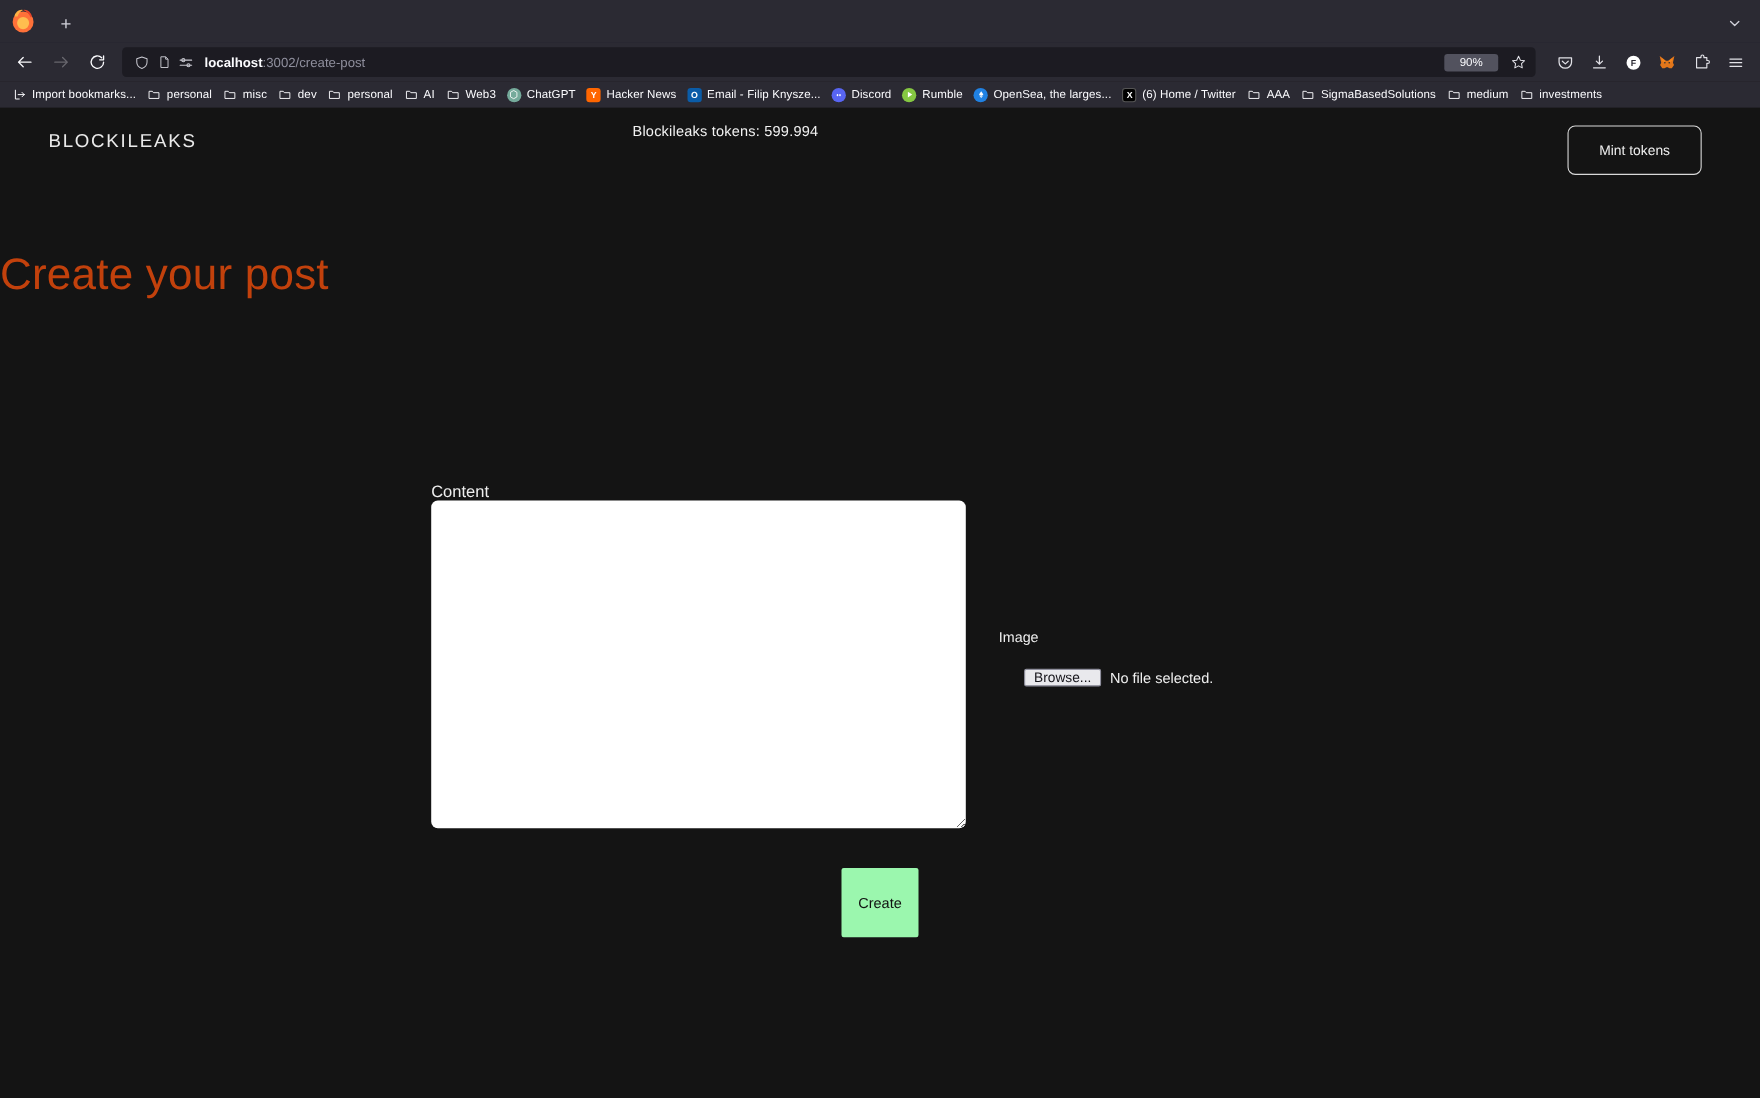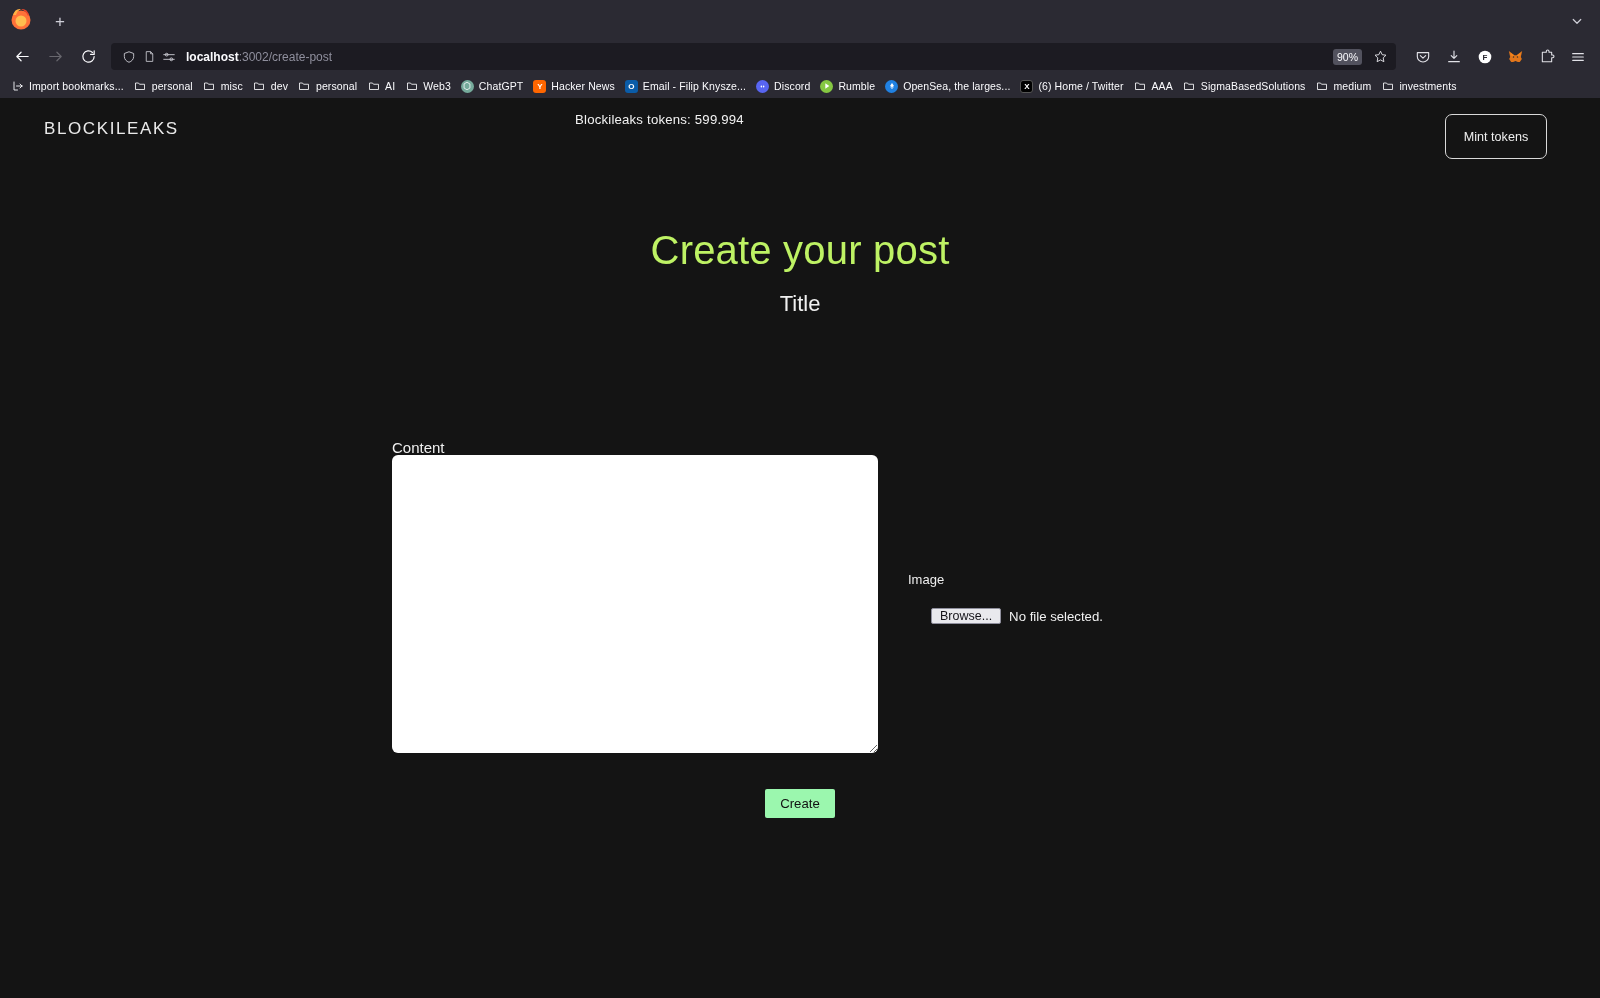--- a/index.html
+++ b/index.html
@@ -60,21 +60,21 @@
 
   .urlbar {
     flex: 1; height: 27px; background: #1c1b22; border-radius: 4px; display: flex;
     align-items: center; margin: 0 6px 0 5px; padding: 0 4px 0 8px;
   }
   .url-icon { width: 20px; height: 20px; display: flex; align-items: center; justify-content: center; color: #c8c8d0; flex: 0 0 20px; }
   .url-text { flex: 1; font-size: 12px; color: #8f8f9d; margin-left: 7px; white-space: nowrap; overflow: hidden; }
   .url-text b { color: #fbfbfe; font-weight: 700; }
   .zoom-badge {
     background: #52525e; color: #fbfbfe; font-size: 10.5px; border-radius: 3px;
-    padding: 2px 4px; margin-right: 6px; flex: 0 0 auto;
+    padding: 2px 14px; margin-right: 6px; flex: 0 0 auto;
   }
   .star-icon { width: 24px; height: 24px; display: flex; align-items: center; justify-content: center; color: #e2e2e8; flex: 0 0 24px; }
   .toolbar-right { display: flex; align-items: center; margin-left: 5px; }
   .tbtn {
     width: 31px; height: 28px; display: flex; align-items: center; justify-content: center;
     color: #e2e2e8; flex: 0 0 31px;
   }
 
   .bookmarks {
     height: 24px; background: #2b2a33; display: flex; align-items: center;
@@ -98,29 +98,29 @@
   .brand {
     font-size: 17px; color: #eaeaea; letter-spacing: 1.6px; font-weight: 400;
     margin-left: 20px; flex: 0 0 auto;
   }
   .account-block {
     position: absolute; left: 575px; top: 12px; line-height: 19.5px;
   }
   .account-line { font-size: 13.2px; color: #f2f2f2; letter-spacing: .2px; white-space: nowrap; }
   .mint-btn {
     position: absolute; right: 53px; top: 16px;
-    width: 102px; height: 45px; border: 1px solid #d9d9d9; border-radius: 7px;
+    width: 122px; height: 45px; border: 1px solid #d9d9d9; border-radius: 7px;
     background: transparent; color: #efefef; font-size: 12.6px;
     display: flex; align-items: center; justify-content: center; cursor: pointer;
     font-family: "Liberation Sans", sans-serif;
   }
 
   .main-form { position: relative; width: 100%; }
   .page-title {
-    text-align: center; color: #bef264; font-size: 40px; font-weight: 400;
+    color: #c2410c; font-size: 40px; font-weight: 400;
     margin: 0; padding-top: 68px; letter-spacing: .2px;
   }
   .field-title-label {
     text-align: center; color: #efefef; font-size: 22px; margin-top: 18px; font-weight: 400;
   }
   .title-input-wrap { display: flex; justify-content: center; margin-top: 13px; }
   .title-input {
     width: 800px; height: 40px; background: #fff; border: none; border-radius: 5px;
     font-size: 14.5px; color: #111; padding: 0 14px; outline: none;
     font-family: "Liberation Sans", sans-serif;
@@ -142,21 +142,21 @@
   .browse-btn {
     background: #e9e9ed; color: #15141a; border: 1px solid #8f8f9d; border-radius: 2px;
     font-size: 12.5px; padding: 0 8px; cursor: pointer;
     font-family: "Liberation Sans", sans-serif;
   }
   .file-status { font-size: 13.2px; color: #f0f0f0; margin-left: 8px; }
 
   .create-wrap { position: absolute; left: 0; right: 0; top: 629px; display: flex; justify-content: center; }
   .create-btn {
     background: #9bf7ae; color: #111; border: none; border-radius: 2px;
-    font-size: 13.2px; padding: 7px 15px; cursor: pointer;
+    font-size: 13.2px; padding: 24px 15px; cursor: pointer;
     font-family: "Liberation Sans", sans-serif;
   }
 </style>
 </head>
 <body>
 
 <div class="browser">
 
   <div class="tabstrip">
     <div class="fox-logo">
@@ -430,21 +430,20 @@
     <div class="site-header">
       <div class="brand">BLOCKILEAKS</div>
       <div class="account-block">
         <div class="account-line">Blockileaks tokens: 599.994</div>
       </div>
       <button class="mint-btn">Mint tokens</button>
     </div>
 
     <div class="main-form">
       <h1 class="page-title">Create your post</h1>
-      <div class="field-title-label">Title</div>
 
       <div class="content-label">Content</div>
       <textarea class="content-textarea" style=""></textarea>
 
       <div class="image-label">Image</div>
       <div class="file-row">
         <button class="browse-btn">Browse...</button>
         <span class="file-status">No file selected.</span>
       </div>
 

